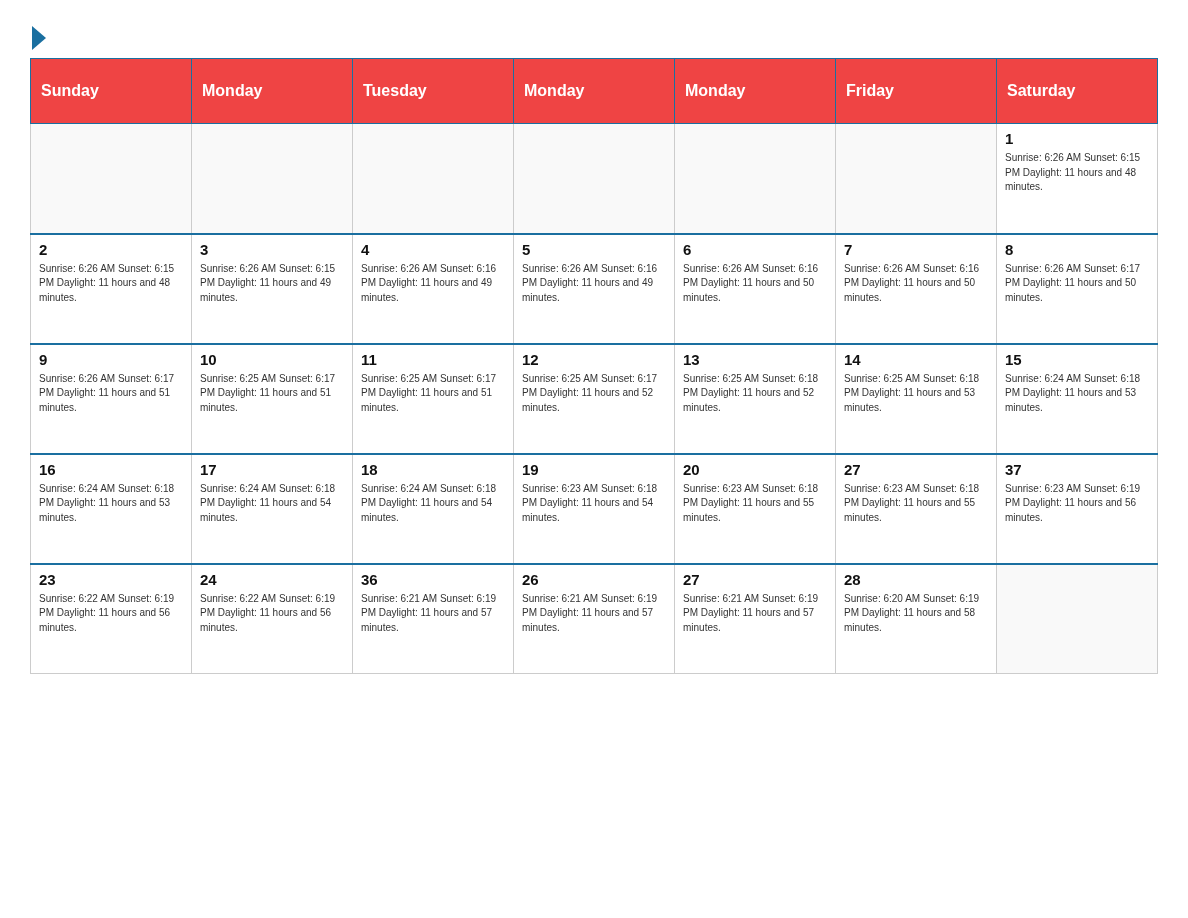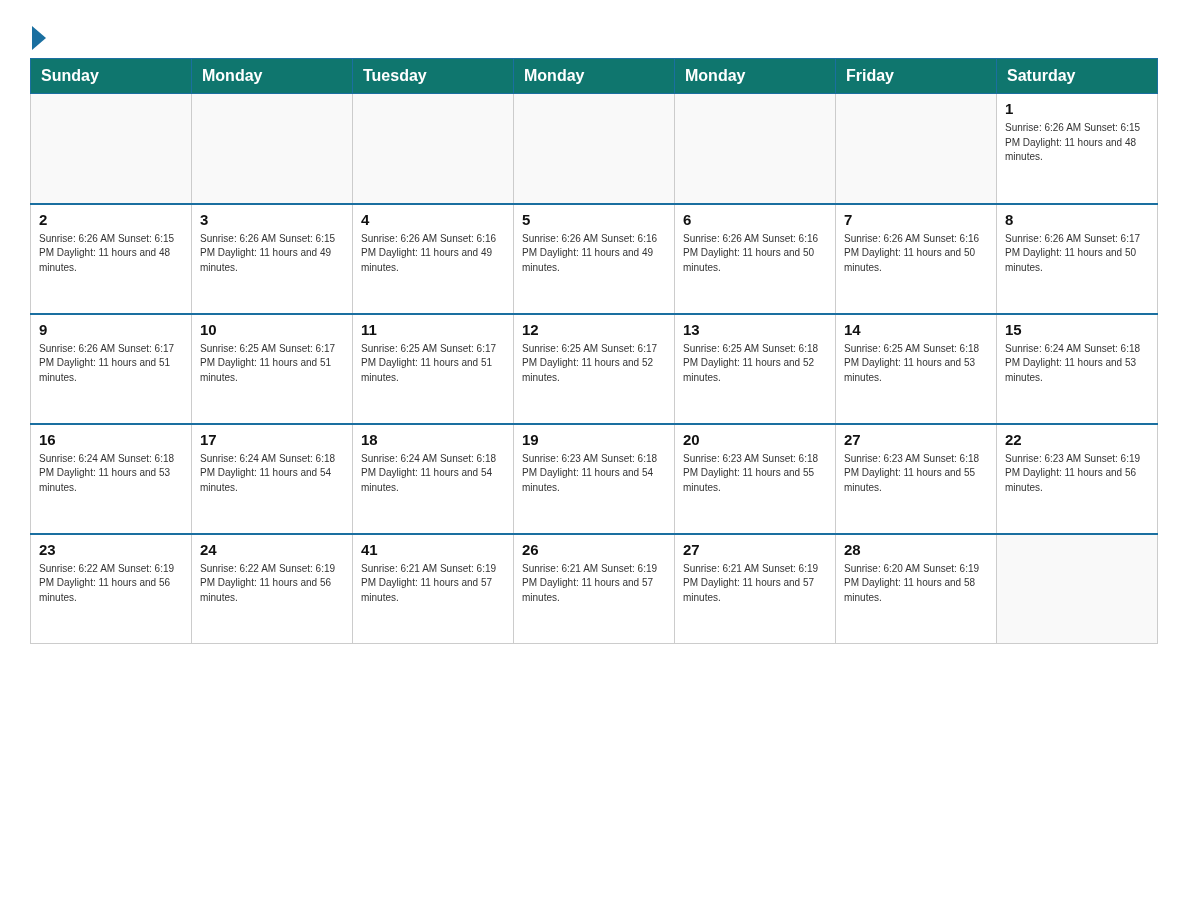--- a/index.html
+++ b/index.html
@@ -59,25 +59,25 @@
       font-size: 20px;
       color: #333;
       margin-top: 4px;
     }
     .calendar {
       width: 100%;
       border-collapse: collapse;
       table-layout: fixed;
     }
     .calendar thead tr th {
-      background: #0f766e;
+      background: #ef4444;
       color: #fff;
       font-size: 16px;
       font-weight: bold;
-      padding: 8px 10px;
+      padding: 23px 10px;
       text-align: left;
       border: 1px solid #1a6fa0;
     }
     .calendar tbody tr td {
       vertical-align: top;
       border: 1px solid #ccc;
       padding: 6px 8px;
       min-height: 90px;
       height: 110px;
       font-size: 13px;
@@ -286,21 +286,21 @@
 and 55 minutes.</div>
         </td>
         <td>
           <div class="day-num">27</div>
           <div class="day-info">Sunrise: 6:23 AM
 Sunset: 6:18 PM
 Daylight: 11 hours
 and 55 minutes.</div>
         </td>
         <td>
-          <div class="day-num">22</div>
+          <div class="day-num">37</div>
           <div class="day-info">Sunrise: 6:23 AM
 Sunset: 6:19 PM
 Daylight: 11 hours
 and 56 minutes.</div>
         </td>
       </tr>
       <tr class="sep-row">
         <td>
           <div class="day-num">23</div>
           <div class="day-info">Sunrise: 6:22 AM
@@ -309,21 +309,21 @@
 and 56 minutes.</div>
         </td>
         <td>
           <div class="day-num">24</div>
           <div class="day-info">Sunrise: 6:22 AM
 Sunset: 6:19 PM
 Daylight: 11 hours
 and 56 minutes.</div>
         </td>
         <td>
-          <div class="day-num">41</div>
+          <div class="day-num">36</div>
           <div class="day-info">Sunrise: 6:21 AM
 Sunset: 6:19 PM
 Daylight: 11 hours
 and 57 minutes.</div>
         </td>
         <td>
           <div class="day-num">26</div>
           <div class="day-info">Sunrise: 6:21 AM
 Sunset: 6:19 PM
 Daylight: 11 hours

